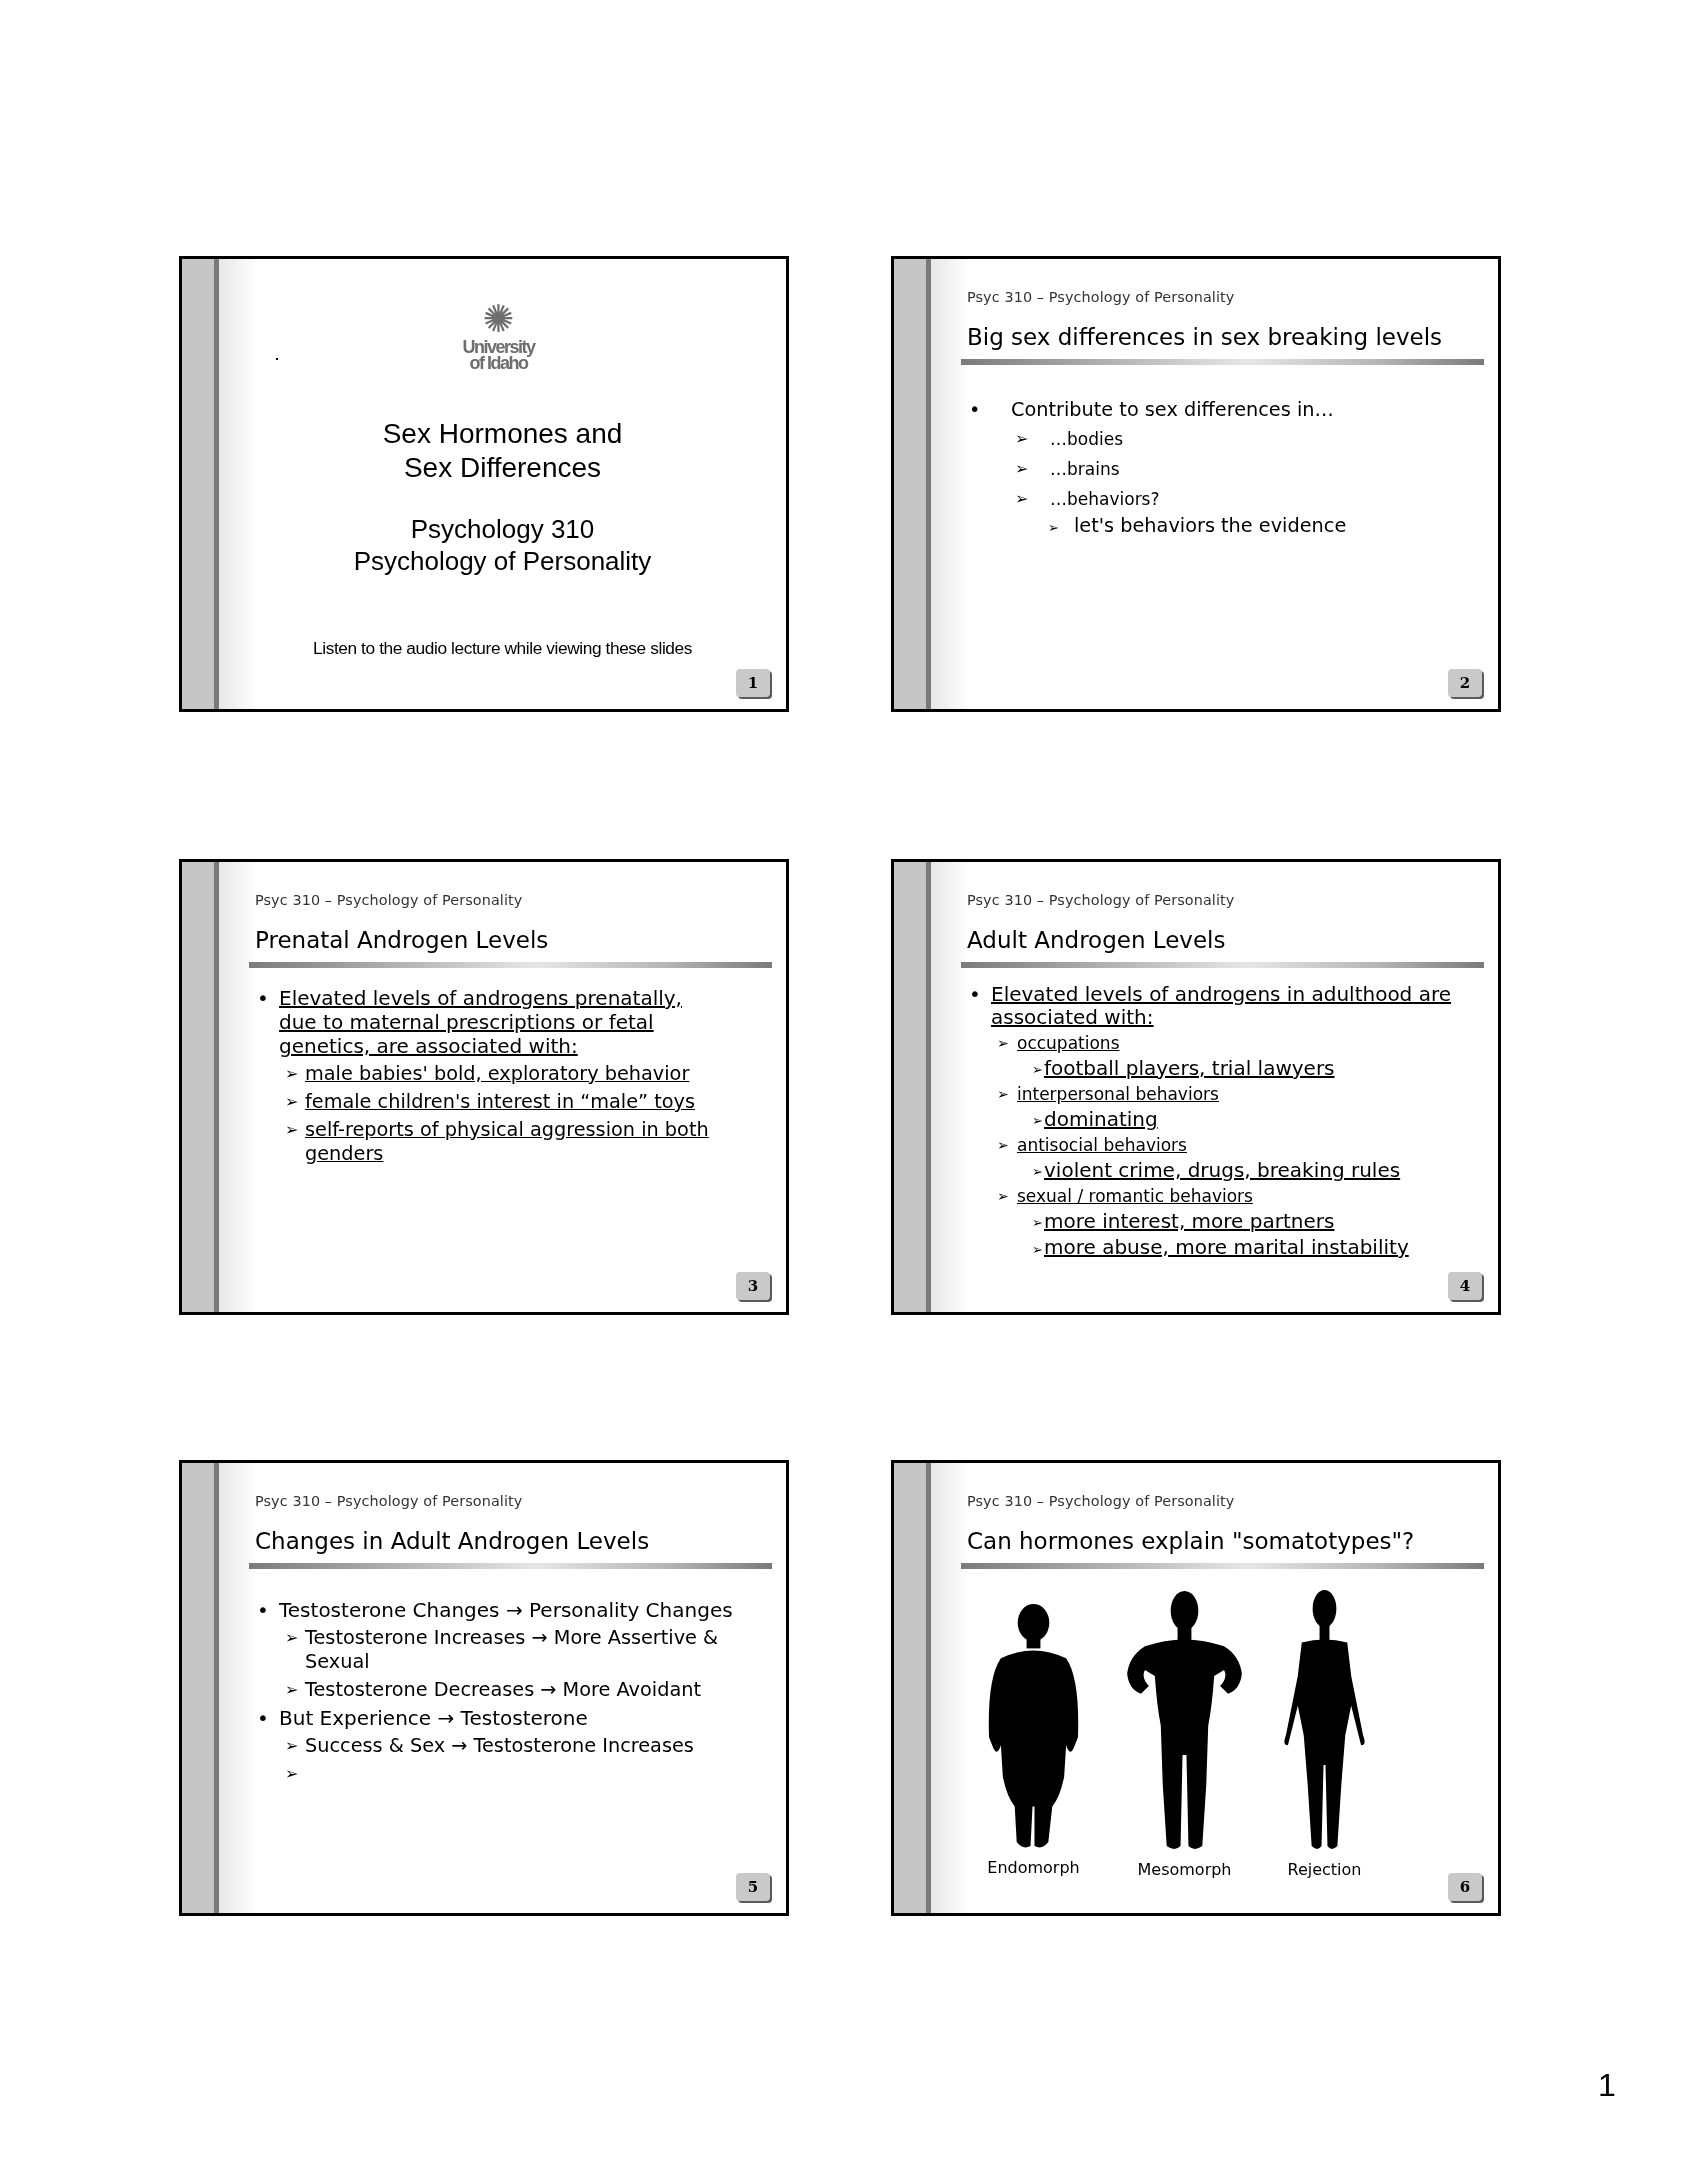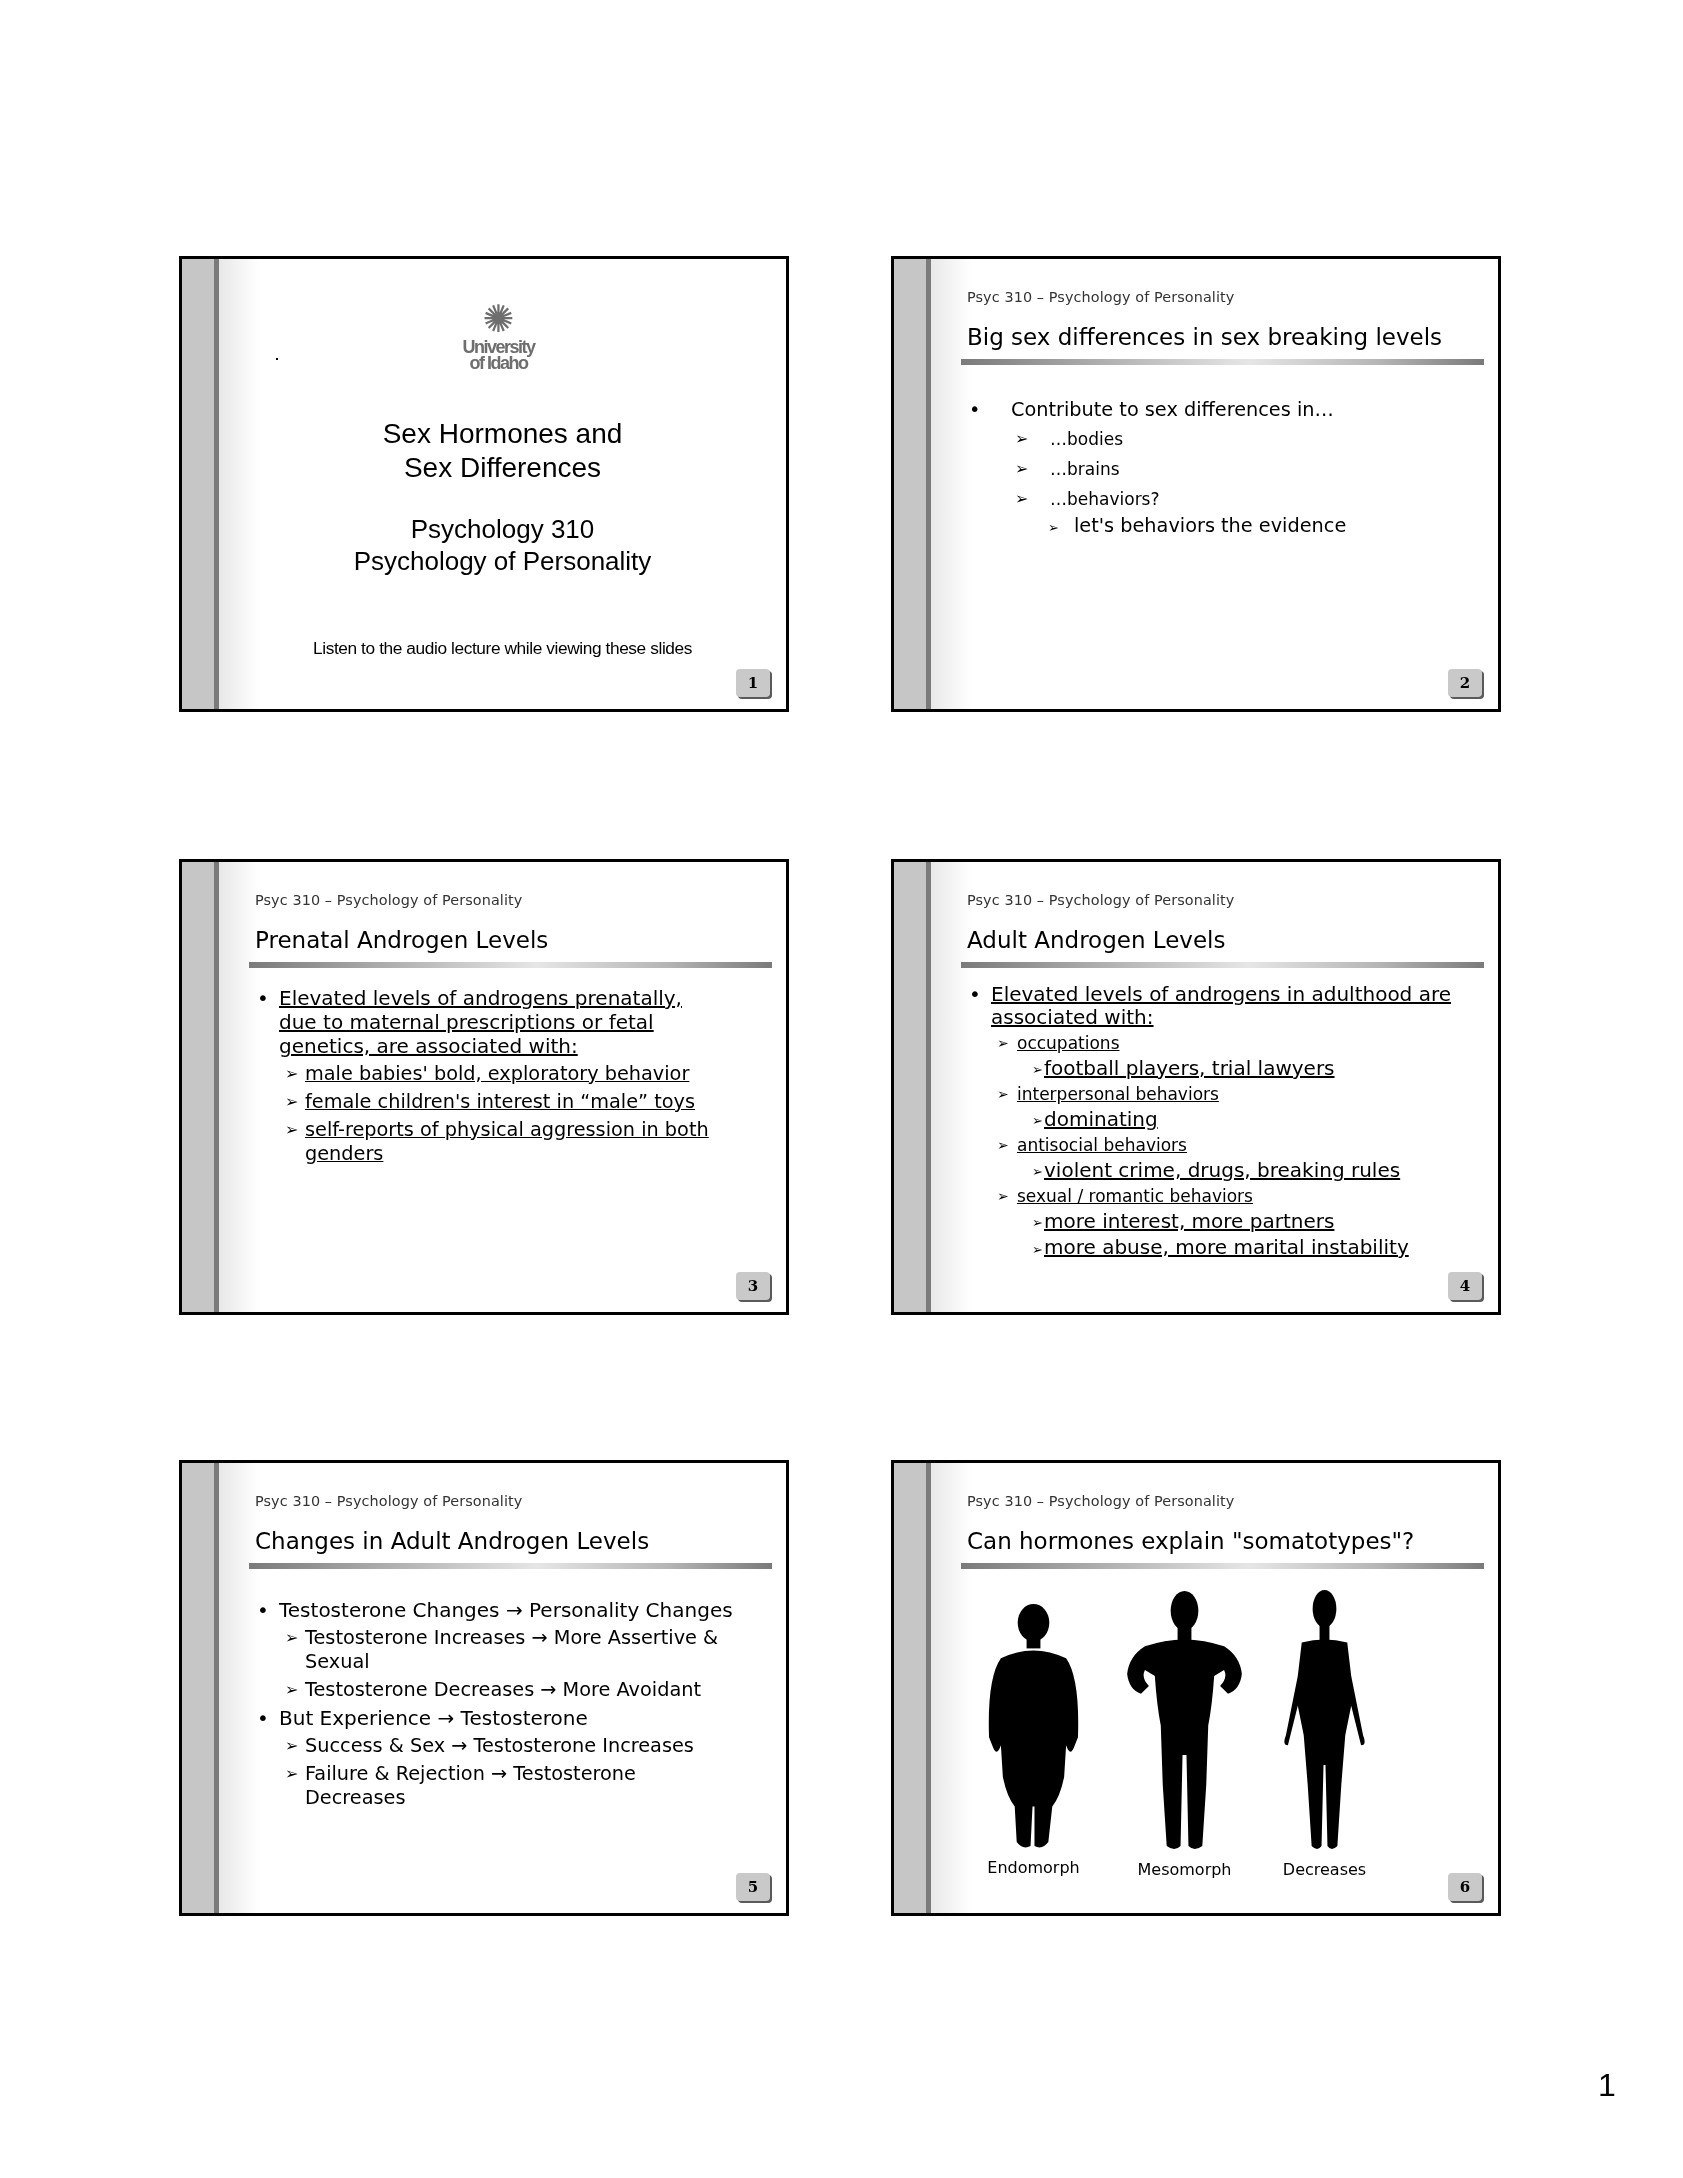--- a/index.html
+++ b/index.html
@@ -154,21 +154,21 @@
   <div class="shade"></div>
   <div class="course">Psyc 310 – Psychology of Personality</div>
   <div class="title">Changes in Adult Androgen Levels</div>
   <div class="rule"></div>
   <div class="body" style="top:135px; right:20px;">
     <div class="b1"><span>Testosterone Changes → Personality Changes</span></div>
     <div class="b2"><span class="arr">➢</span><span>Testosterone Increases → More Assertive &amp; Sexual</span></div>
     <div class="b2"><span class="arr">➢</span><span>Testosterone Decreases → More Avoidant</span></div>
     <div class="b1" style="margin-top:4px;"><span>But Experience → Testosterone</span></div>
     <div class="b2"><span class="arr">➢</span><span>Success &amp; Sex → Testosterone Increases</span></div>
-    <div class="b2" style="padding-right:50px;"><span class="arr">➢</span><span>Failure &amp; Rejection → Testosterone Decreases</span></div>
+    <div class="b2" style="padding-right:50px;"><span class="arr">➢</span></div>
   </div>
   <div class="num">5</div>
 </div>
 
 <div class="slide" style="left:891px; top:1460px;">
   <div class="gutter"></div>
   <div class="gutter-line"></div>
   <div class="shade"></div>
   <div class="course">Psyc 310 – Psychology of Personality</div>
   <div class="title">Can hormones explain "somatotypes"?</div>
@@ -189,20 +189,20 @@
         <path d="M20 60 Q60 46 100 60 Q116 70 118 88 Q116 104 104 108 L96 100 Q104 92 100 84 L90 90 Q88 120 84 140 L82 200 L78 262 Q70 268 64 262 L62 170 L58 170 L56 262 Q50 268 42 262 L38 200 L36 140 Q32 120 30 90 L20 84 Q16 92 24 100 L16 108 Q4 104 2 88 Q4 70 20 60 Z" fill="#000"></path>
       </svg>
       <div class="lbl">Mesomorph</div>
     </div>
     <div class="fig" style="left:313px; top:0px;">
       <svg width="89" height="267" viewBox="0 0 90 270">
         <ellipse cx="45" cy="22" rx="12" ry="19" fill="#000"></ellipse>
         <rect x="40" y="38" width="10" height="16" fill="#000"></rect>
         <path d="M22 56 Q45 50 68 56 L72 90 L84 150 Q88 160 82 160 L72 120 L66 150 L62 200 L58 262 Q52 268 48 262 L46 180 L44 180 L42 262 Q38 268 32 262 L28 200 L24 150 L18 120 L8 160 Q2 160 6 150 L18 90 Z" fill="#000"></path>
       </svg>
-      <div class="lbl">Decreases</div>
+      <div class="lbl">Rejection</div>
     </div>
   </div>
   <div class="num">6</div>
 </div>
 
 <div class="page-num">1</div>
 
 
 </body></html>

